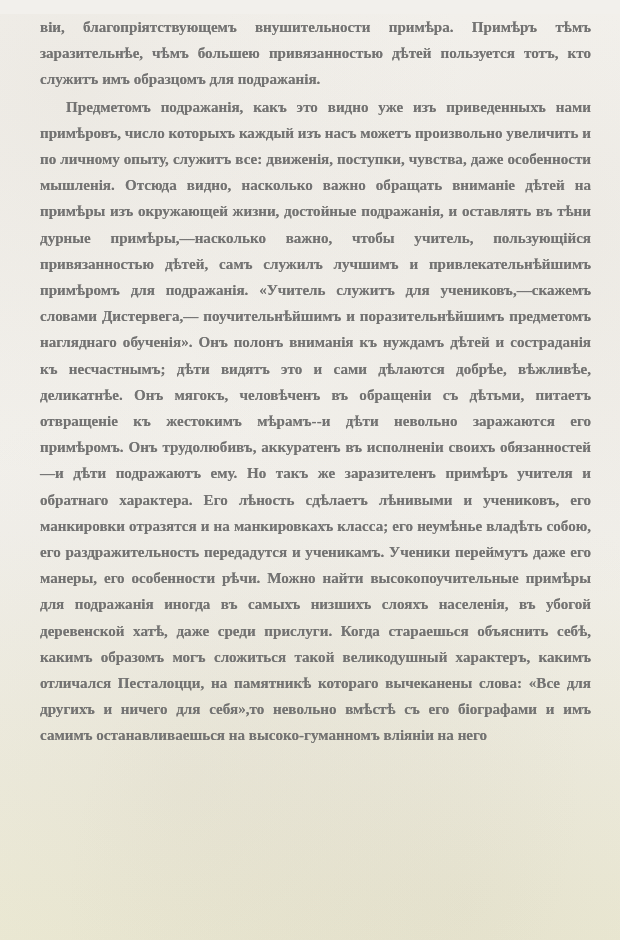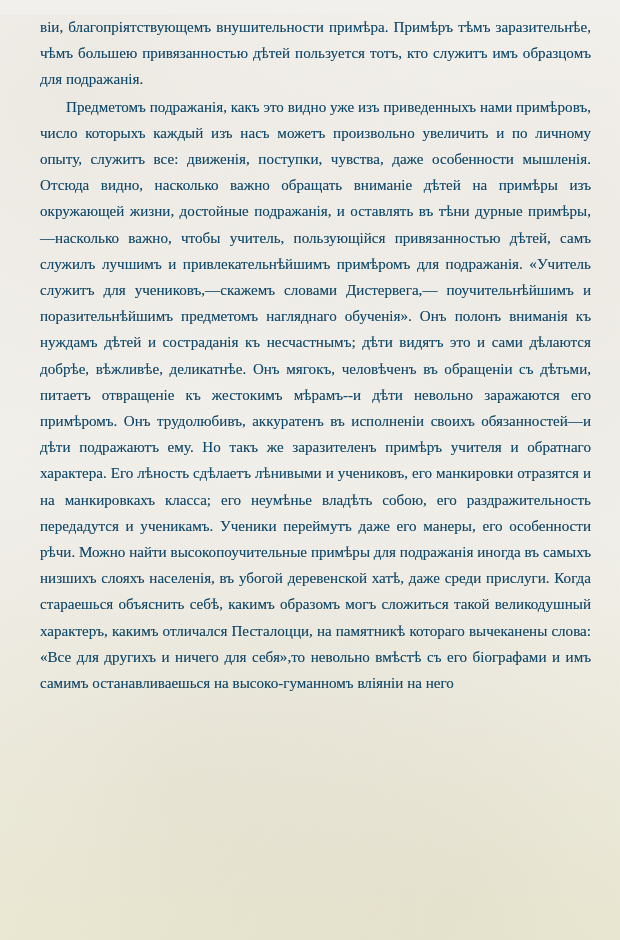--- a/index.html
+++ b/index.html
@@ -52,21 +52,22 @@
   .body-text {
     position: relative;
     z-index: 2;
     margin: 14px 29px 0 40px;
     font-size: 15.1px;
     line-height: 26.2px;
     text-align: justify;
     text-justify: inter-word;
     -webkit-hyphens: none;
     hyphens: none;
-    color: #0c4a6e;
+    color: #737373;
+    font-weight: bold;
   }
   .body-text p {
     margin: 0 0 0 0;
     text-align: justify;
     text-indent: 0;
   }
   .body-text p.indent {
     text-indent: 26px;
   }
   .body-text p + p {

